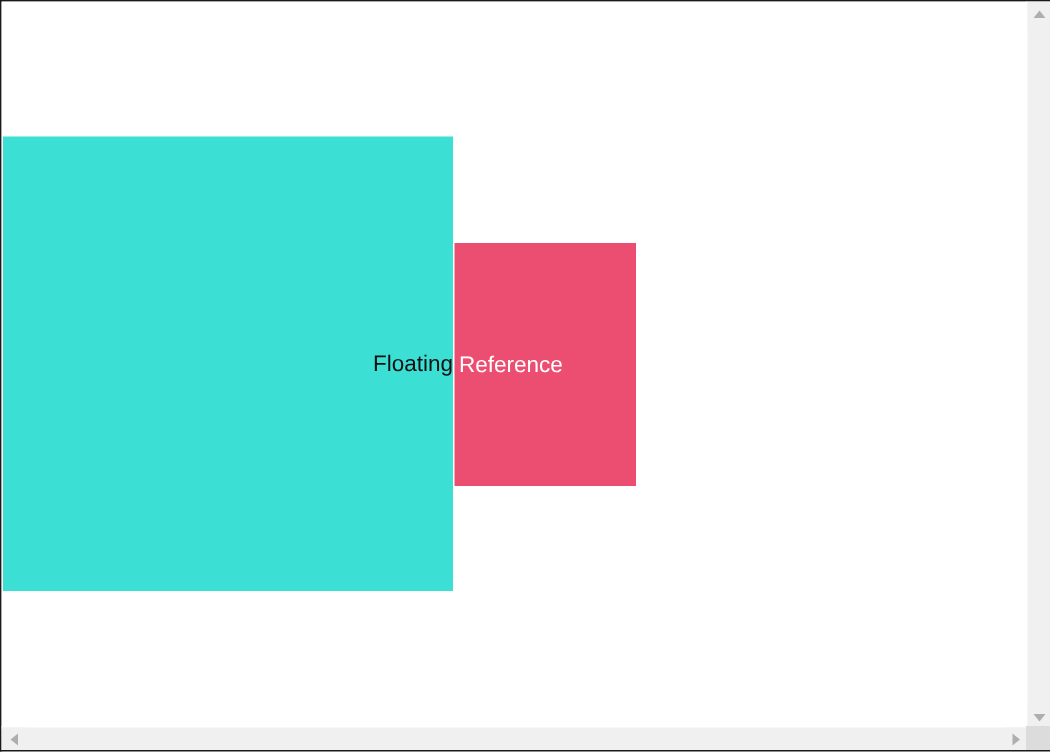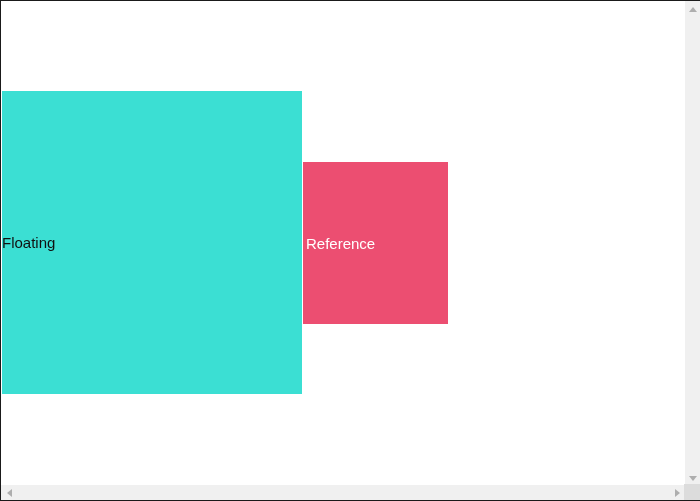--- a/index.html
+++ b/index.html
@@ -46,21 +46,21 @@
     display: flex;
     align-items: center;
     white-space: nowrap;
   }
 
   #floating-box {
     left: 1px;
     top: 90px;
     width: 300px;
     height: 303px;
-    justify-content: flex-start;
+    justify-content: flex-end;
   }
   #floating-box .box-label {
     font-size: 15px;
     line-height: 15px;
     color: #111111;
   }
 
   #reference-box {
     left: 302px;
     top: 161px;
@@ -180,21 +180,21 @@
 <body style="background: rgb(255, 255, 255);">
 
 <div id="viewport-frame" style="border-top-color: rgb(26, 26, 26); border-left-color: rgb(26, 26, 26); border-bottom-color: rgb(26, 26, 26);">
 
   <div id="content-canvas">
 
     <div class="box" id="floating-box" style="left: 1px; top: 90px; width: 300px; height: 303px; background: rgb(59, 223, 211);">
       <span class="box-label" style="color: rgb(17, 17, 17);">Floating</span>
     </div>
 
-    <div class="box" id="reference-box" style="left: 302px; top: 161px; width: 145px; height: 162px; background: rgb(236, 78, 113);">
+    <div class="box" id="reference-box" style="left: 302px; top: 161px; width: 121px; height: 162px; background: rgb(236, 78, 113);">
       <span class="box-label" style="color: rgb(255, 255, 255);">Reference</span>
     </div>
 
   </div>
 
   <div id="vertical-scrollbar" style="background: rgb(240, 240, 240);">
     <div class="sb-arrow up" style="background: rgb(240, 240, 240);">
       <span class="tri up" style="border-bottom-color: rgb(174, 174, 174);"></span>
     </div>
     <div id="vscroll-thumb"></div>

